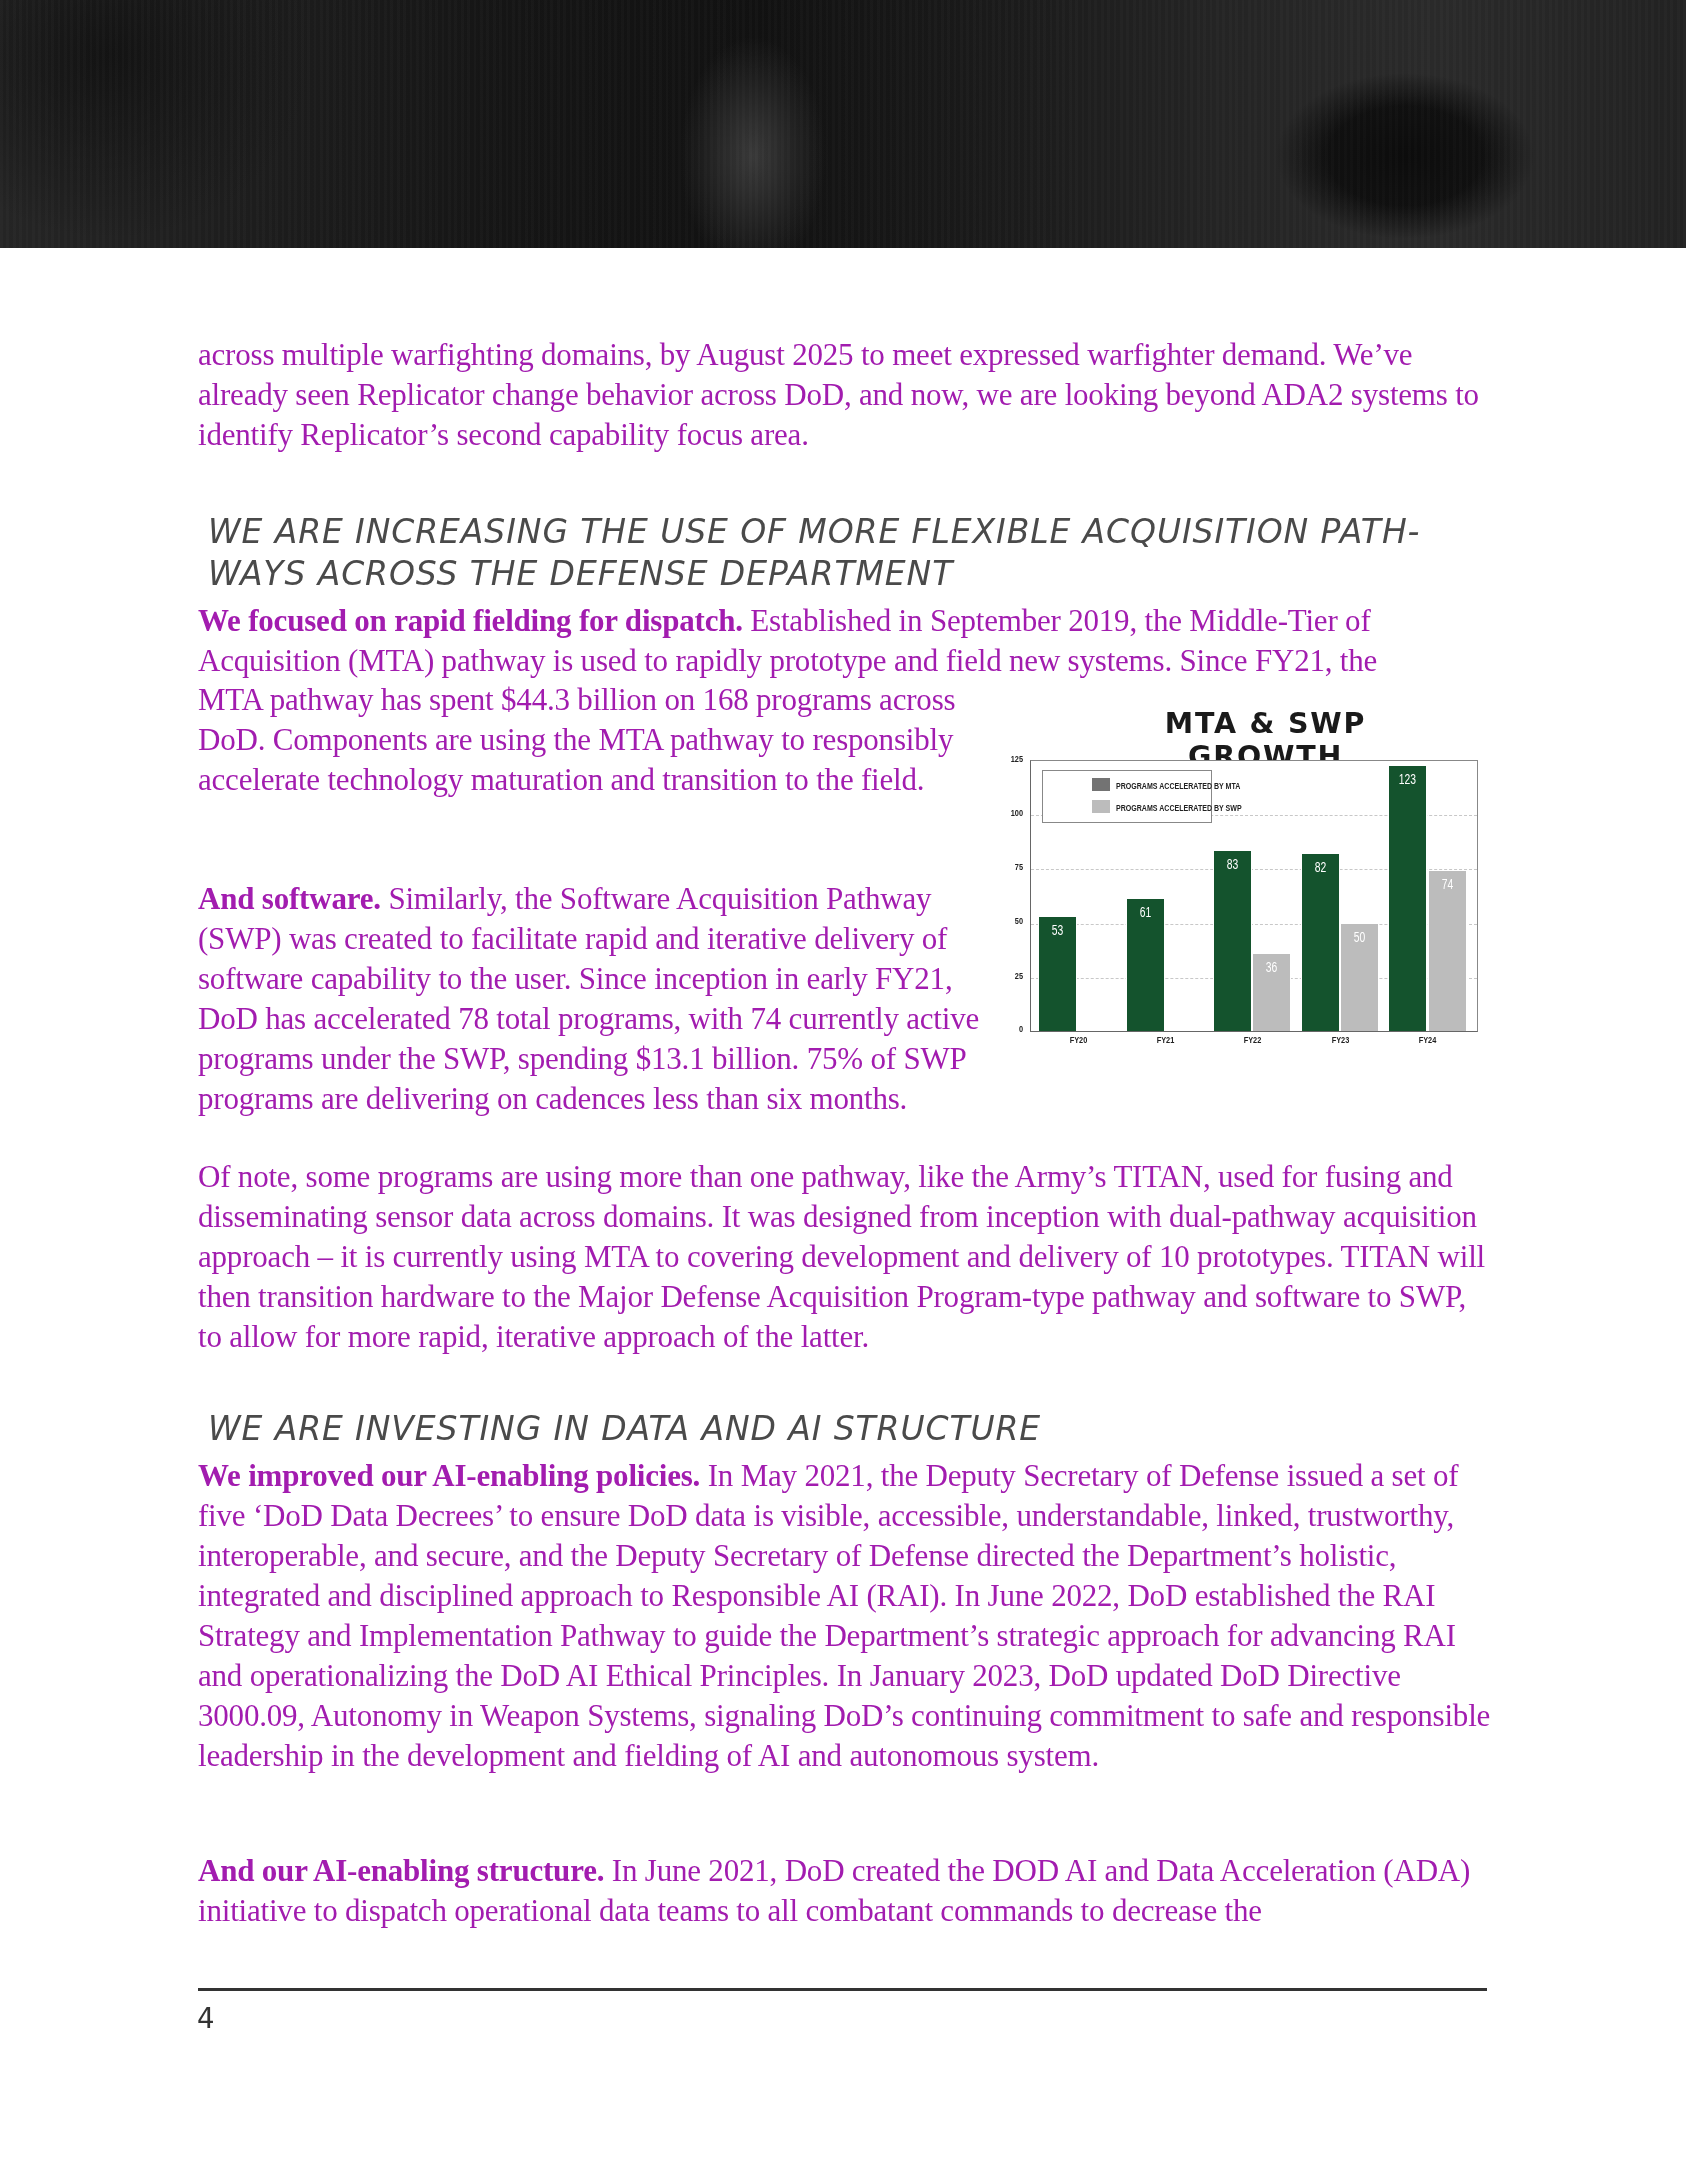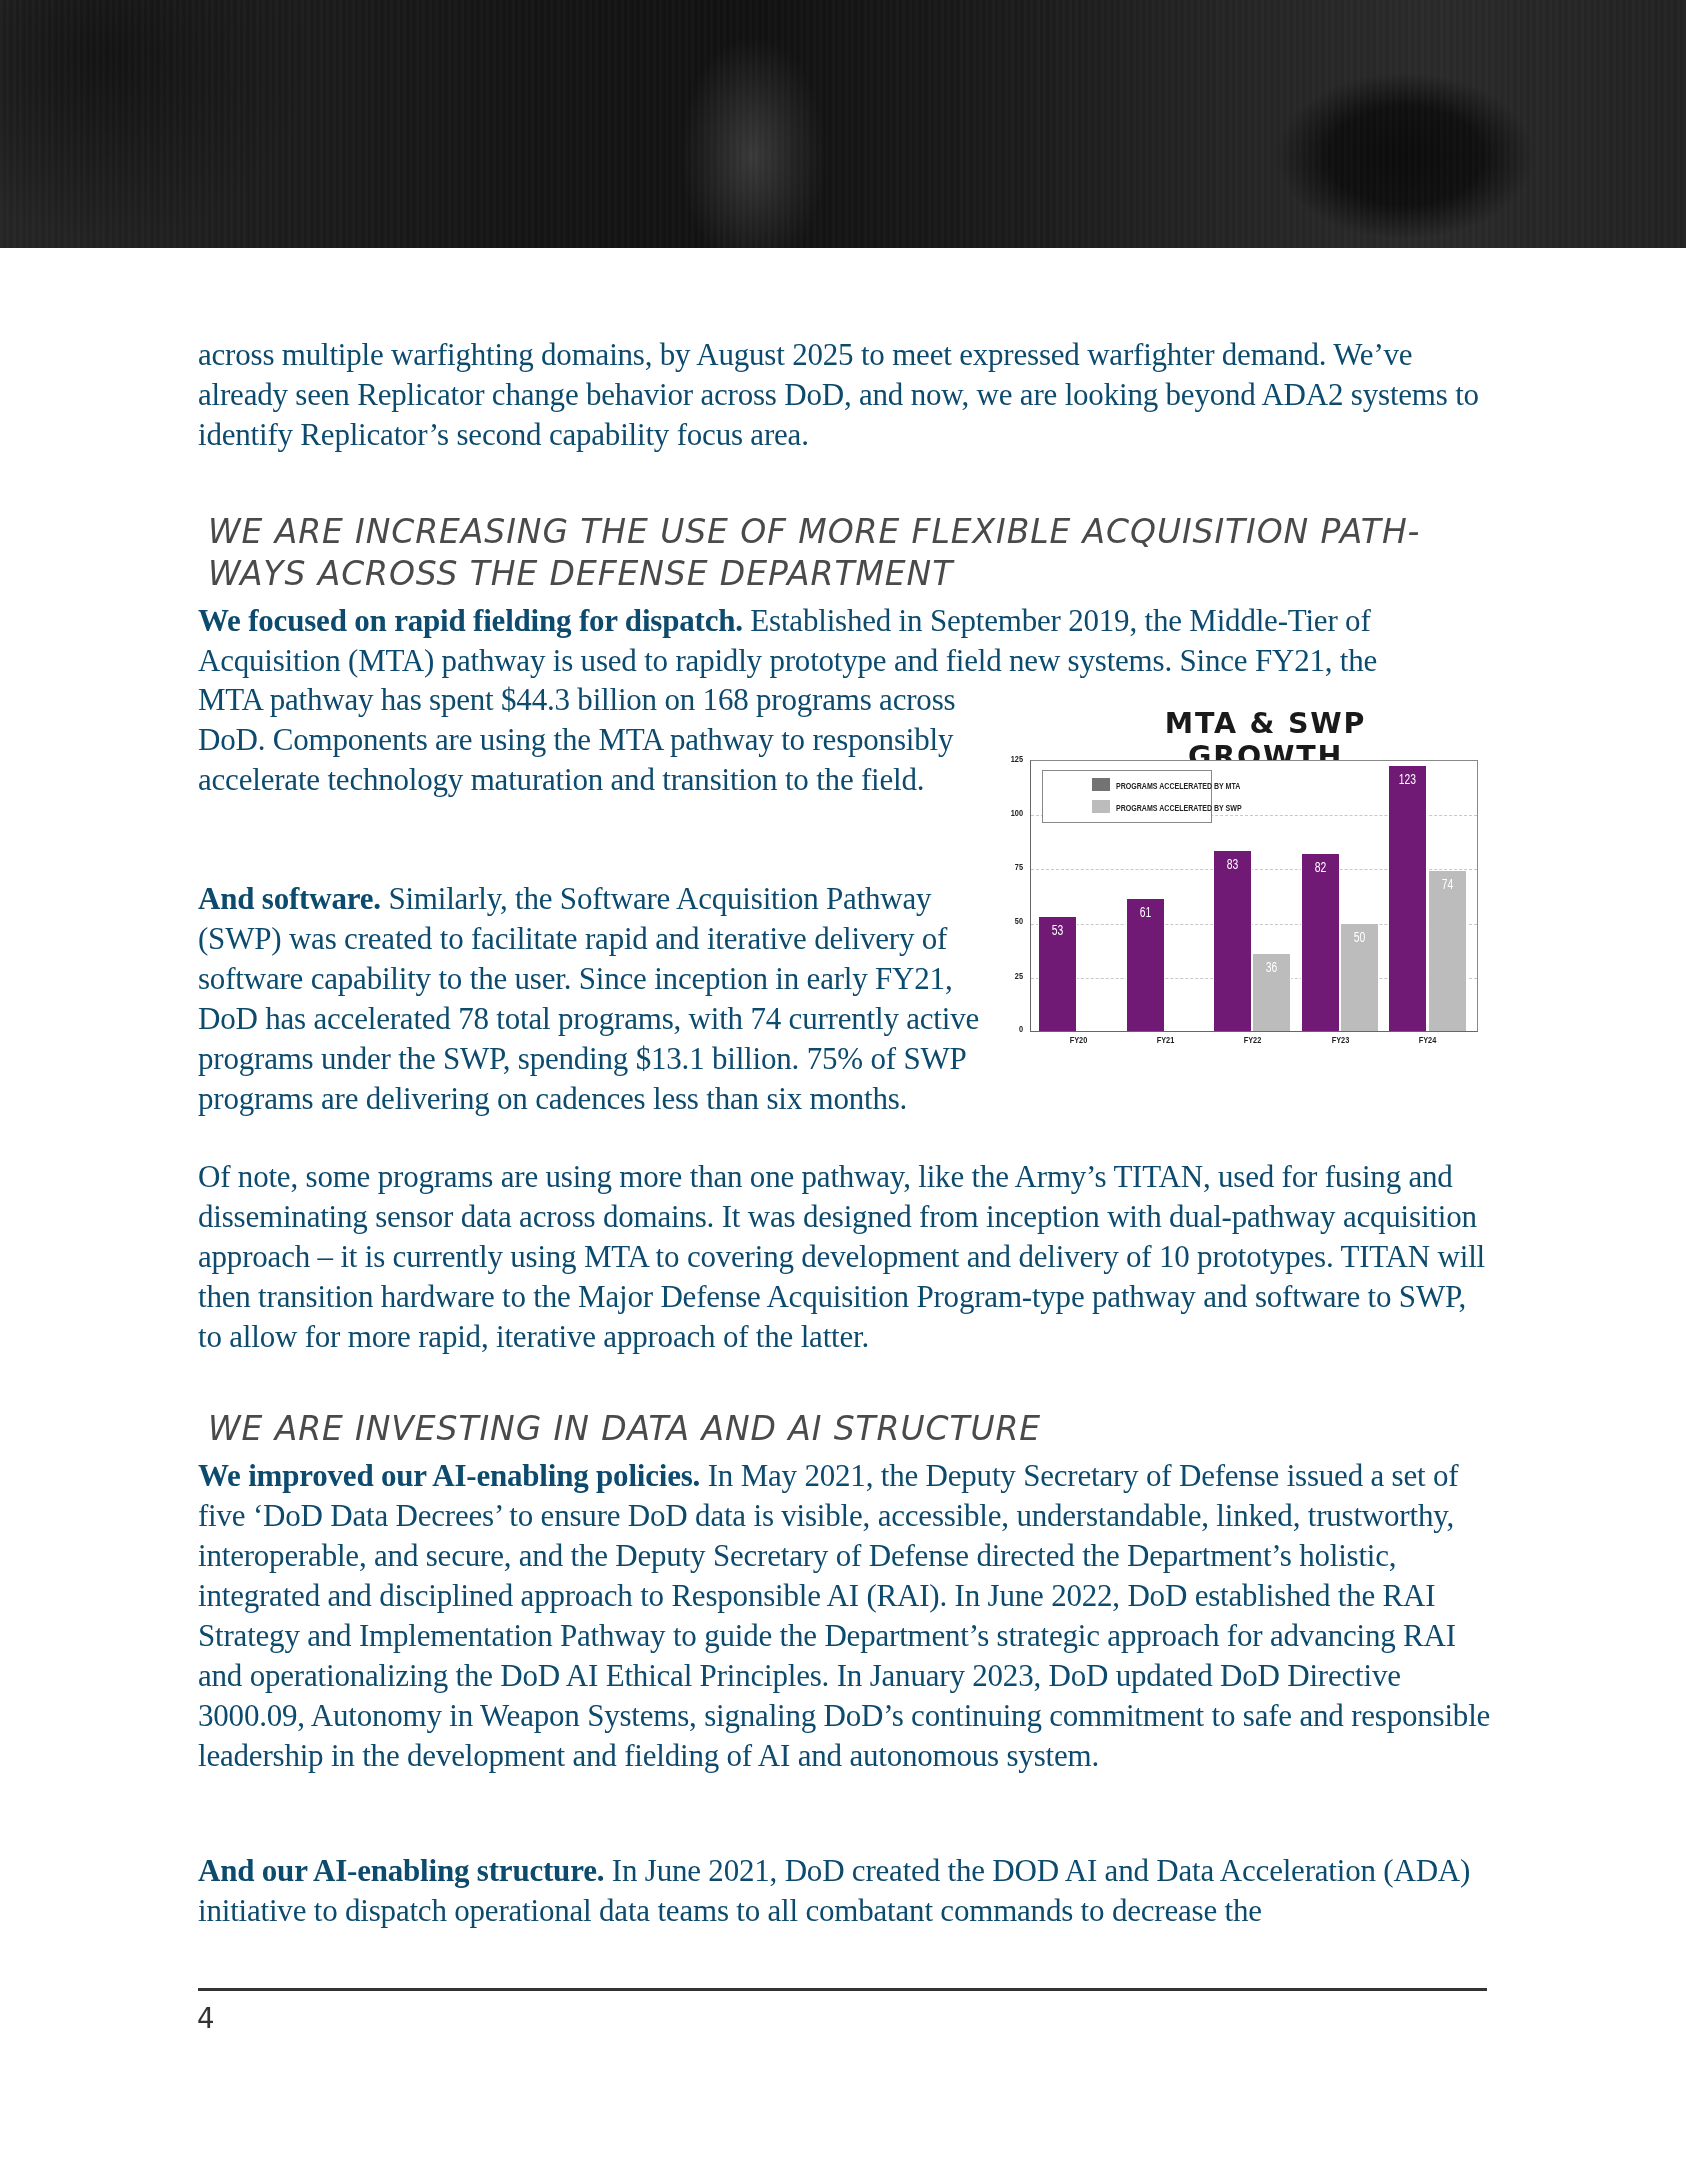--- a/index.html
+++ b/index.html
@@ -15,21 +15,21 @@
       radial-gradient(ellipse 73px 119px at 753px 156px, #3a3a3a 0%, rgba(58,58,58,0) 100%),
       radial-gradient(ellipse 202px 184px at 110px 55px, #141414 0%, rgba(20,20,20,0) 100%),
       linear-gradient(90deg, #262626 0%, #1e1e1e 15%, #161616 30%, #121212 45%, #1c1c1c 60%, #252525 72%, #2b2b2b 85%, #232323 100%);
   }
   .hero::after {
     content: ""; position: absolute; inset: 0;
     background: repeating-linear-gradient(90deg, rgba(255,255,255,0.015) 0 2.8px, rgba(0,0,0,0.03) 2.8px 6.4px);
   }
   .p {
     position: absolute; left: 198px; font-size: 31px; line-height: 40px;
-    margin: 0; color: #0c4a6e; letter-spacing: -0.2px;
+    margin: 0; color: #a21caf; letter-spacing: -0.2px;
   }
   .p b { font-weight: bold; }
   .h {
     position: absolute; left: 200px; margin: 8px;
     font-family: "DejaVu Sans", sans-serif; font-style: italic; font-weight: normal;
     font-size: 33px; line-height: 42px; color: #4a4a4a; text-transform: uppercase;
     letter-spacing: 0.9px; transform: scaleY(1.02);
   }
   .chart-title {
     position: absolute; left: 1082px; top: 707px; width: 367px;
@@ -55,21 +55,21 @@
     transform-origin: right center;
   }
   .bar {
     position: absolute; bottom: 0; width: 39px;
     box-sizing: border-box; border: 0.9px solid #fff; border-bottom: none;
   }
   .bar .lbl {
     display: block; text-align: center; color: #fff; font-size: 13.8px;
     margin-top: 5.5px; transform: scaleX(0.75);
   }
-  .bar.mta { background: #701a75; }
+  .bar.mta { background: #14532d; }
   .bar.swp { background: #bcbcbc; }
   .xtick {
     position: absolute; top: 287px; width: 73px; text-align: center;
     font-size: 9.2px; font-weight: bold; color: #222; transform: scaleX(0.8);
   }
   .legend {
     position: absolute; left: 11px; top: 9.2px; width: 170px; height: 53px;
     border: 1.4px solid #888; background: #fff; box-sizing: border-box;
   }
   .leg-row { position: absolute; left: 4.6px; height: 13px; display: flex; align-items: flex-end; padding-left: 44px; }

